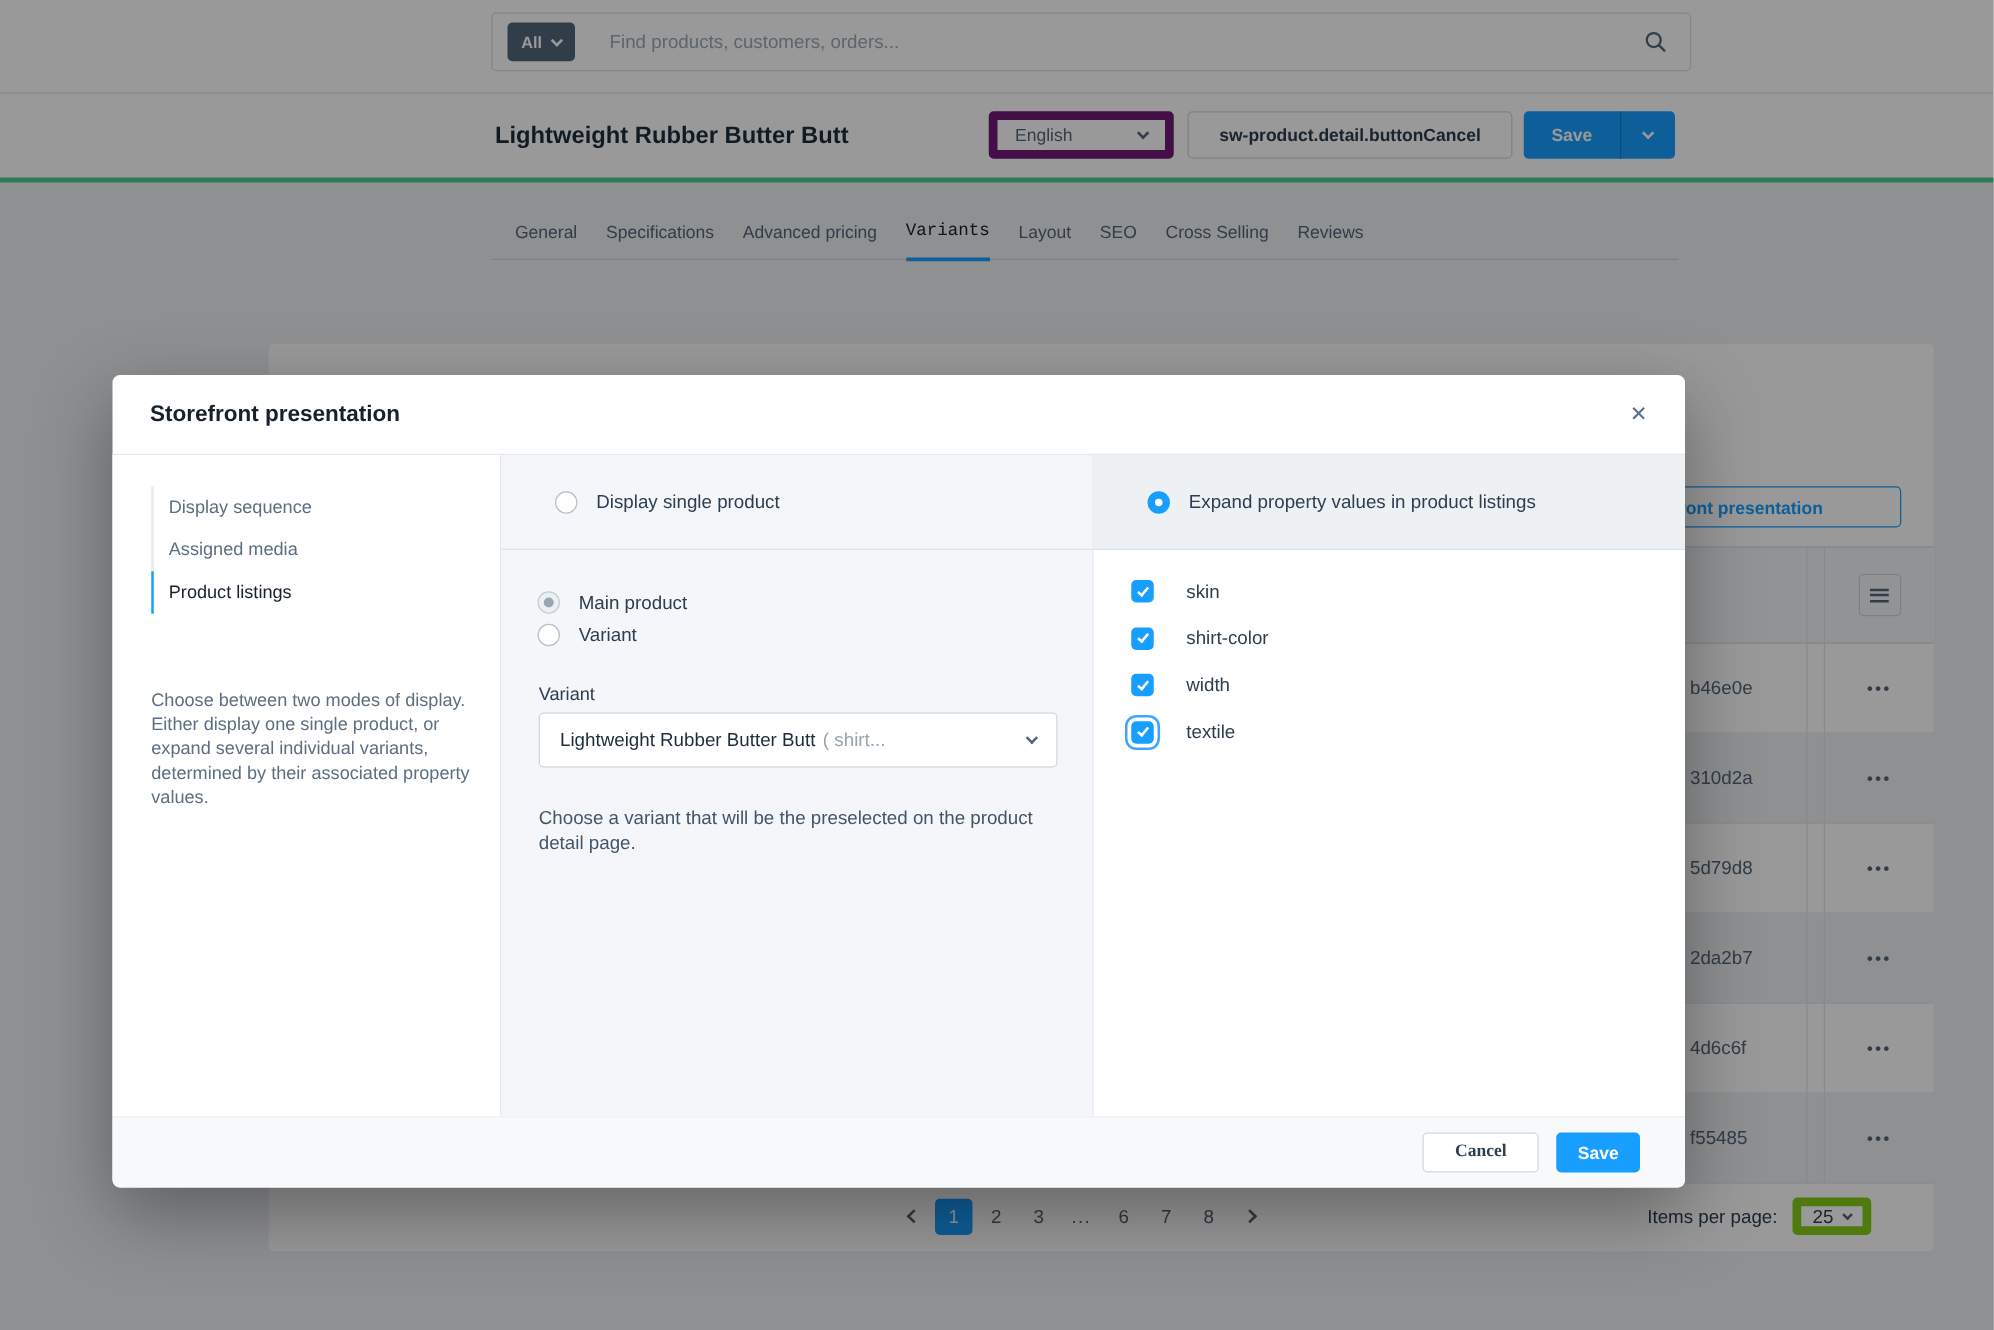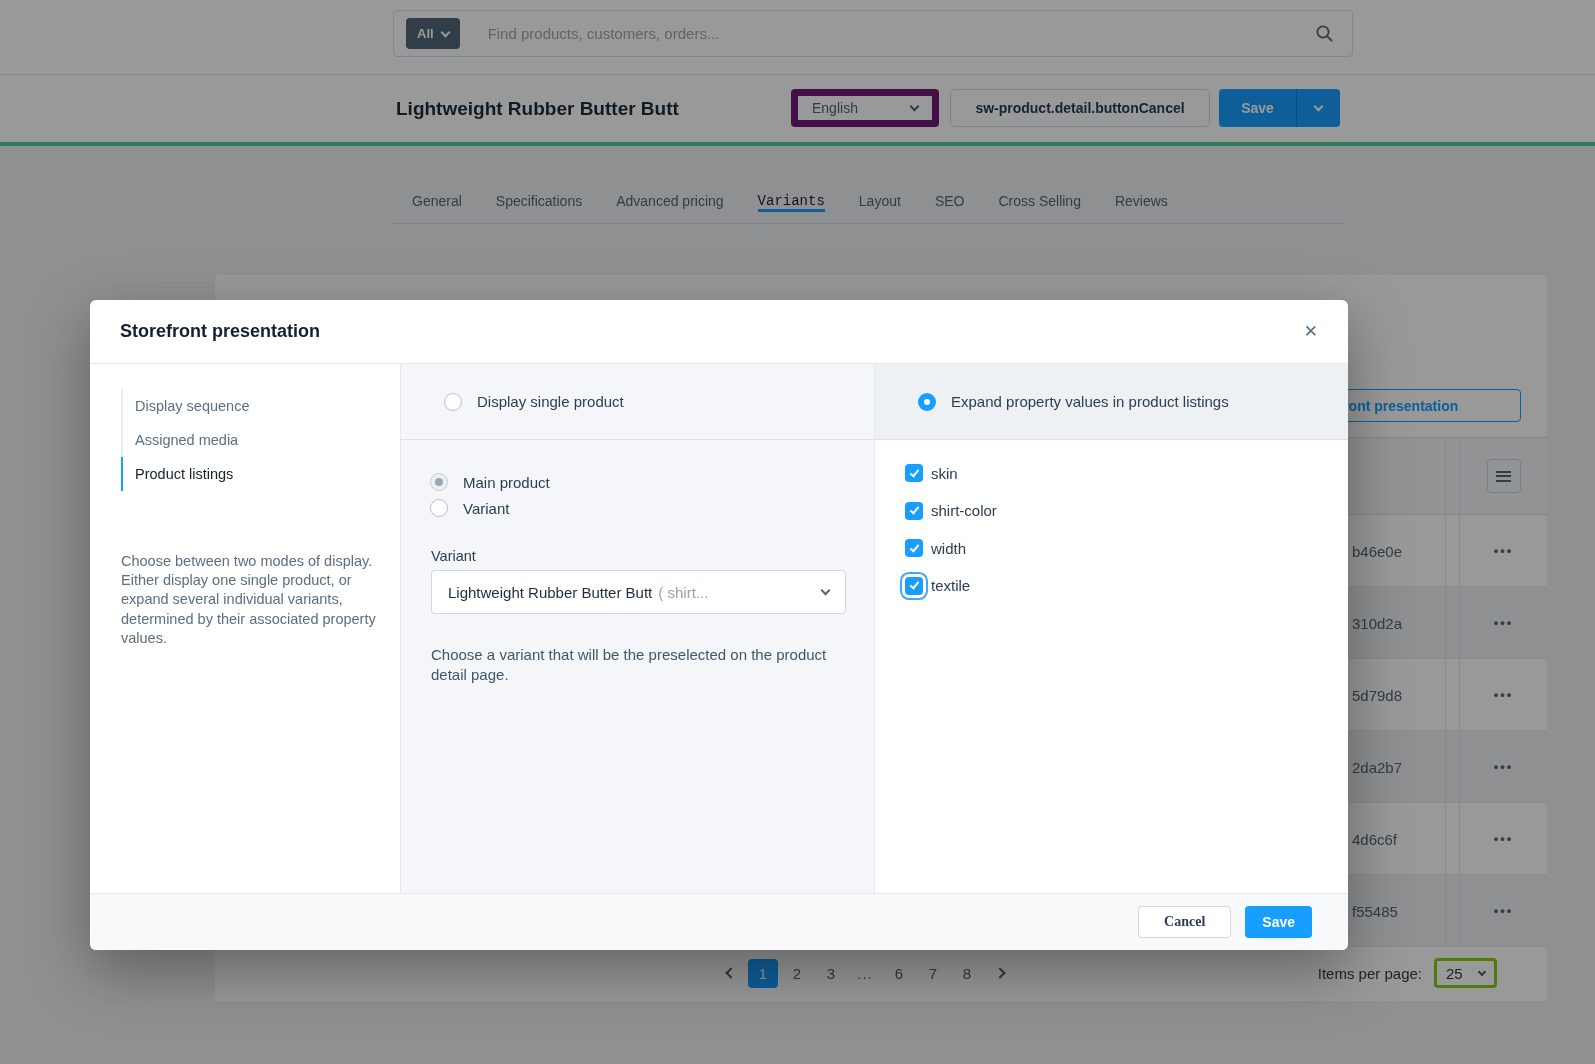--- a/index.html
+++ b/index.html
@@ -20,21 +20,21 @@
   .page-header { position:absolute; left:0; top:75px; width:1595px; height:71px; background:#fff; border-bottom:4px solid #4ccd92; }
   .page-title { position:absolute; left:396px; top:0; height:67px; display:flex; align-items:center; font-size:19px; font-weight:bold; color:#1d2d3d; }
   .lang-select { position:absolute; left:791px; top:14px; width:148px; height:38px; border:7px solid #701a75; border-radius:4px; background:#fff; display:flex; align-items:center; padding:0 14px; font-size:14px; color:#52667a; cursor:pointer; }
   .lang-select .chev { margin-left:auto; width:7px; height:7px; border-right:2px solid #52667a; border-bottom:2px solid #52667a; transform:rotate(45deg); margin-top:-3px; }
   .hdr-cancel { position:absolute; left:950px; top:14px; width:260px; height:38px; border:1px solid #d1d9e0; border-radius:4px; background:#fff; font-size:14px; font-weight:700; color:#2b3d4f; display:flex; align-items:center; justify-content:center; cursor:pointer; }
   .hdr-save { position:absolute; left:1219px; top:14px; width:121px; height:38px; border-radius:4px; background:#189eff; display:flex; cursor:pointer; }
   .hdr-save .save-main { width:78px; display:flex; align-items:center; justify-content:center; color:#fff; font-size:14px; font-weight:600; border-right:1px solid rgba(0,0,0,0.18); }
   .hdr-save .save-caret { flex:1; display:flex; align-items:center; justify-content:center; }
   .hdr-save .chev { width:7px; height:7px; border-right:2px solid #fff; border-bottom:2px solid #fff; transform:rotate(45deg); margin-top:-3px; }
 
-  .tabs { position:absolute; left:393px; top:180px; width:950px; height:44px; border-bottom:1px solid #d0d8de; display:flex; gap:34px; padding-left:19px;align-items:center; }
+  .tabs { position:absolute; left:393px; top:164px; width:950px; height:44px; border-bottom:1px solid #d0d8de; display:flex; gap:23px; padding-left:19px; }
   .tab { font-size:14px; color:#52667a; display:flex; align-items:center; cursor:pointer; border-bottom:3px solid transparent; margin-bottom:-2px; }
   .tab.active { color:#16202e; font-weight:500; border-bottom-color:#189eff;font-family:Liberation Mono, monospace; }
 
   .card { position:absolute; left:215px; top:275px; width:1332px; height:726px; background:#fff; border-radius:4px; }
   .sp-btn { position:absolute; left:1025px; top:114px; width:281px; height:33px; border:1px solid #189eff; border-radius:4px; background:#fff; color:#189eff; font-size:14px; font-weight:600; display:flex; align-items:center; justify-content:center; cursor:pointer; }
 
   .grid { position:absolute; left:0; top:162px; width:1332px; }
   .grid-row { display:flex; height:72px; border-bottom:1px solid #e5e9ed; }
   .grid-row.header { height:78px; background:#f4f6f9; border-top:1px solid #d8dfe5; border-bottom:1px solid #d8dfe5; }
   .cell-main { width:1231px; border-right:1px solid #e0e5ea; position:relative; }
@@ -51,21 +51,21 @@
   .pager-pages { display:flex; align-items:center; gap:4px; margin-left:499px; }
   .page-box { width:30px; height:29px; display:flex; align-items:center; justify-content:center; font-size:15px; color:#4d6173; border-radius:4px; cursor:pointer; }
   .page-box.active { background:#189eff; color:#fff; }
   .page-box.ellipsis { cursor:default; letter-spacing:1px; }
   .pg-arrow { width:30px; height:29px; display:flex; align-items:center; justify-content:center; cursor:pointer; }
   .pg-arrow .chev { width:8px; height:8px; border-right:2px solid #4d6173; border-bottom:2px solid #4d6173; }
   .pg-arrow.prev .chev { transform:rotate(135deg); margin-left:3px; }
   .pg-arrow.next .chev { transform:rotate(-45deg); margin-right:3px; }
   .per-page { position:absolute; right:50px; top:0; height:46px; display:flex; align-items:center; gap:12px; }
   .per-page-label { font-size:15px; color:#2c3e50; }
-  .per-page-select { width:63px; height:30px; border:3px solid #84cc16; border-radius:4px; background:#fff; display:flex; align-items:center; padding:0 9px; font-size:15px; color:#2c3e50; cursor:pointer; }
+  .per-page-select { width:63px; height:30px; border:7px solid #84cc16; border-radius:4px; background:#fff; display:flex; align-items:center; padding:0 9px; font-size:15px; color:#2c3e50; cursor:pointer; }
   .per-page-select .chev { margin-left:auto; width:6px; height:6px; border-right:2px solid #52667a; border-bottom:2px solid #52667a; transform:rotate(45deg); margin-top:-3px; }
 
   
   .overlay { position:absolute; inset:0; background:rgba(0,0,0,0.40); z-index:10; }
 
   
   .modal { position:absolute; left:90px; top:300px; width:1258px; height:650px; background:#fff; border-radius:6px; box-shadow:0 20px 60px rgba(0,0,0,0.35); z-index:20; }
   .modal-header { height:64px; display:flex; align-items:center; padding:0 30px; border-bottom:1px solid #e5e9ed; }
   .modal-title { font-size:18px; font-weight:600; color:#16202e; }
   .modal-close { margin-left:auto; border:none; background:transparent; font-size:17px; color:#5c7089; cursor:pointer; line-height:1; }
@@ -94,21 +94,21 @@
   .mid-radio-row .lbl { font-size:15px; color:#2c3e50; }
 
   .variant-label { position:absolute; left:30px; top:184px; font-size:14.5px; color:#2c3e50; }
   .variant-select { position:absolute; left:30px; top:206px; width:415px; height:44px; background:#fff; border:1px solid #cfd8e0; border-radius:4px; display:flex; align-items:center; padding:0 16px; cursor:pointer; }
   .variant-select .val { font-size:15px; color:#1d2d3d; white-space:nowrap; }
   .variant-select .val-suffix { font-size:15px; color:#97a4b1; margin-left:6px; white-space:nowrap; }
   .variant-select .chev { margin-left:auto; width:7px; height:7px; border-right:2px solid #52667a; border-bottom:2px solid #52667a; transform:rotate(45deg); margin-top:-4px; }
   .mid-helper { position:absolute; left:30px; top:281px; width:398px; font-size:15px; line-height:19.5px; color:#42566a; }
 
   .checks { position:absolute; left:30px; top:100px; display:flex; flex-direction:column; gap:19.5px; }
-  .check-row { display:flex; align-items:center; gap:8px; height:18px; cursor:pointer; }
+  .check-row { display:flex; align-items:center; gap:26px; height:18px; cursor:pointer; }
   .checkbox { width:18px; height:18px; border-radius:4px; background:#189eff; display:flex; align-items:center; justify-content:center; flex:0 0 auto; cursor:pointer; }
   .checkbox .tick { width:5px; height:9px; border-right:2px solid #fff; border-bottom:2px solid #fff; transform:rotate(40deg); margin-top:-2px; }
   .checkbox.focused { box-shadow:0 0 0 3px #fff, 0 0 0 5px #3fa5ff; }
   .check-row .lbl { font-size:15px; color:#2c3e50; }
 
   .modal-footer { position:absolute; left:0; right:0; bottom:0; height:57px; background:#f7f9fa; border-top:1px solid #e5e9ed; border-radius:0 0 6px 6px; display:flex; align-items:center; justify-content:flex-end; gap:14px; padding-right:36px; }
   .btn-cancel { height:32px; padding:0 25px; border:1px solid #cfd8e0; border-radius:4px; background:#fff; font-size:14px; font-weight:600; color:#2c3e50; cursor:pointer;font-family:Liberation Serif, serif; }
   .btn-save { height:32px; padding:0 17px; border:none; border-radius:4px; background:#189eff; font-size:14px; font-weight:600; color:#fff; cursor:pointer; }
 </style>
 </head>

